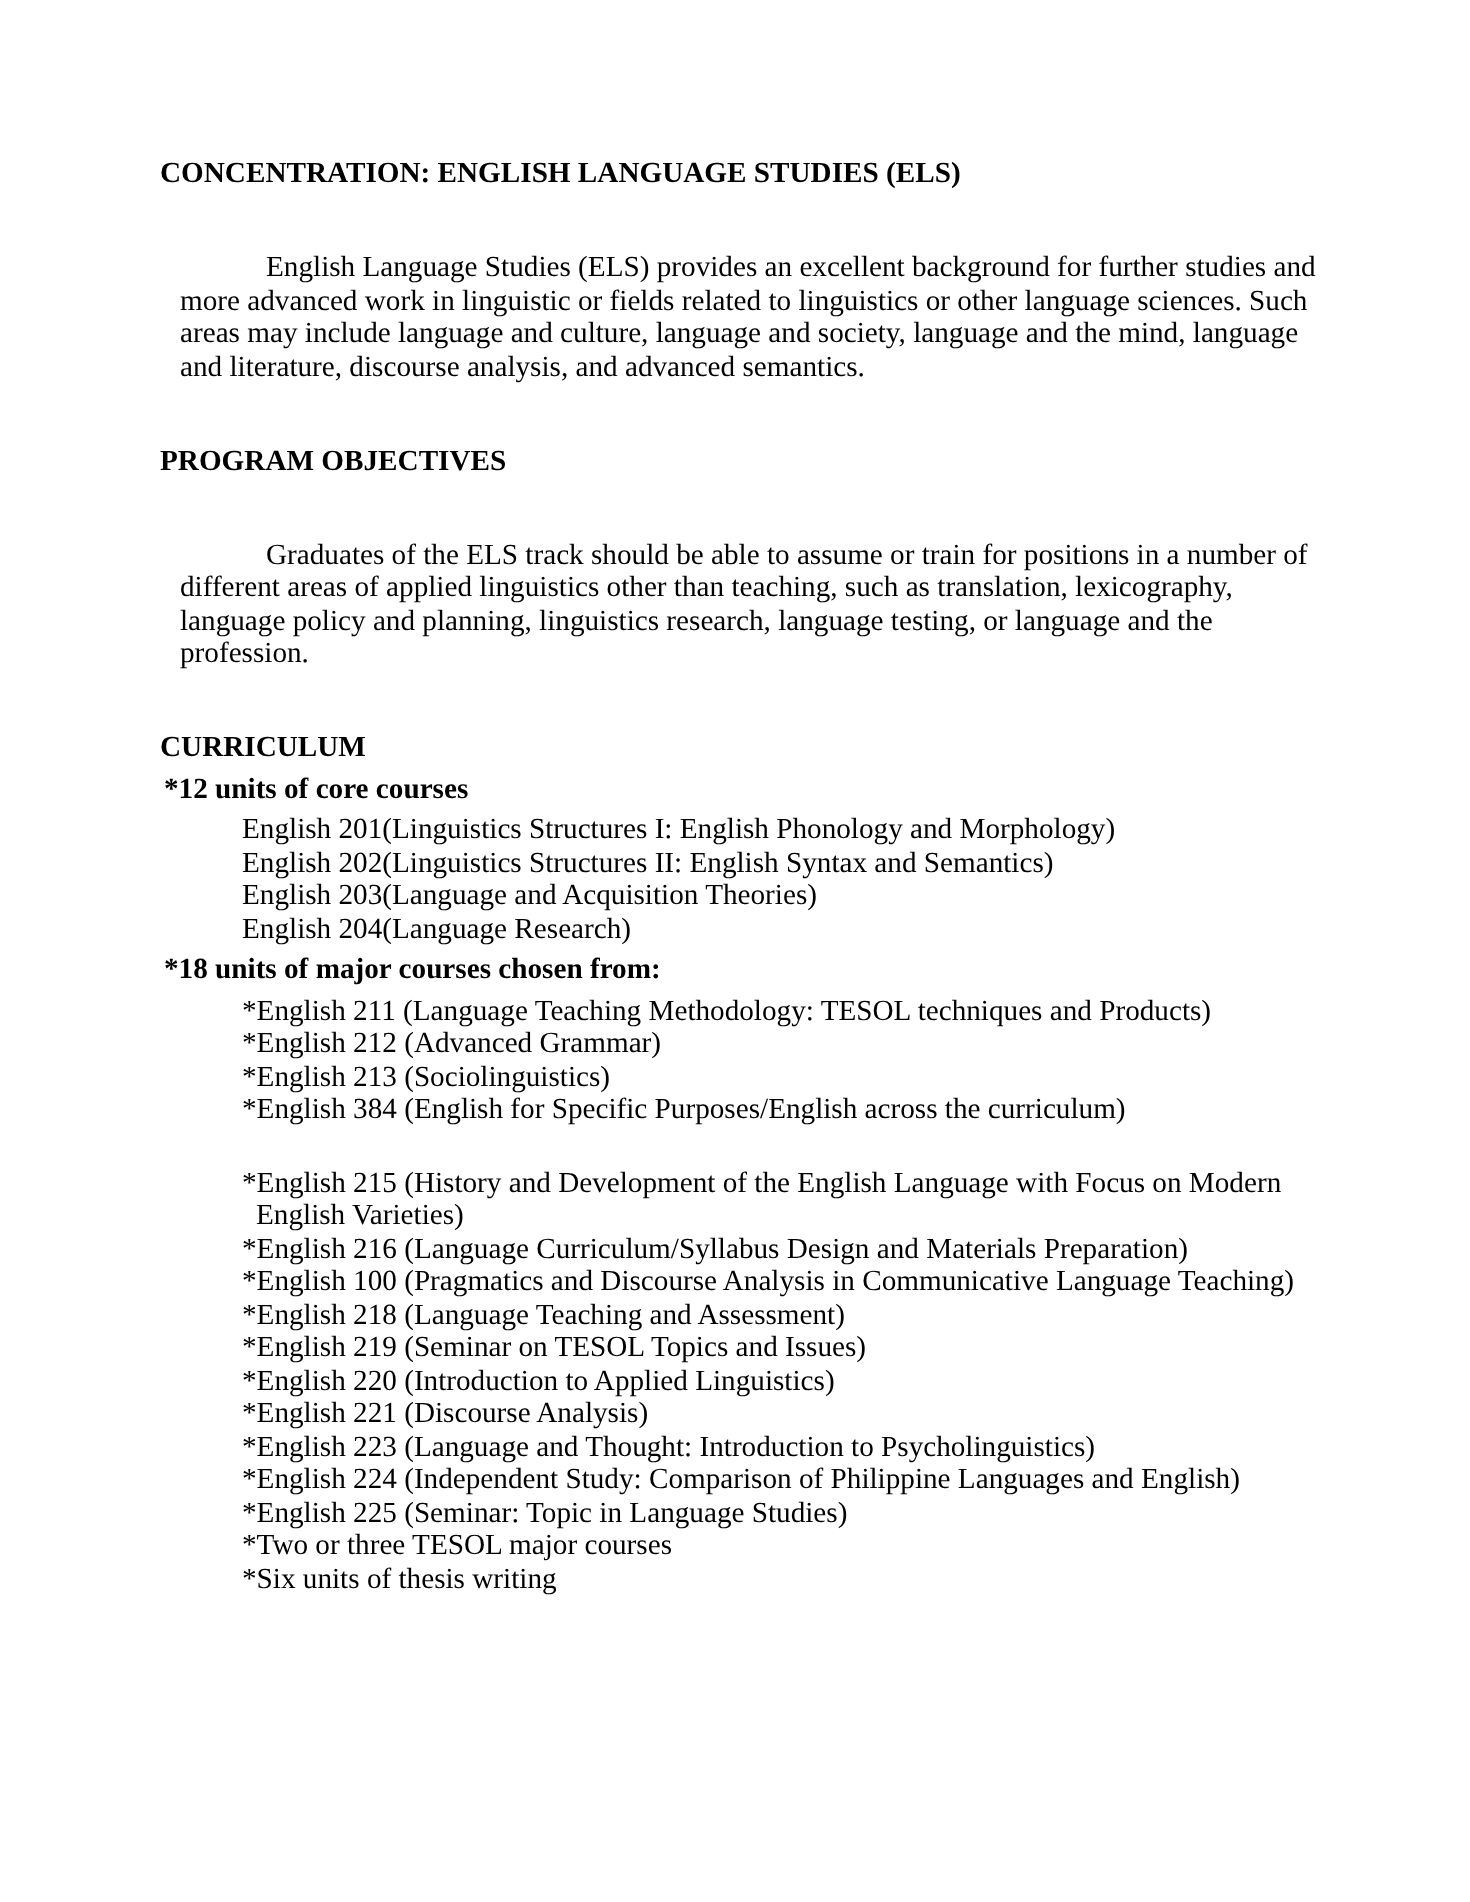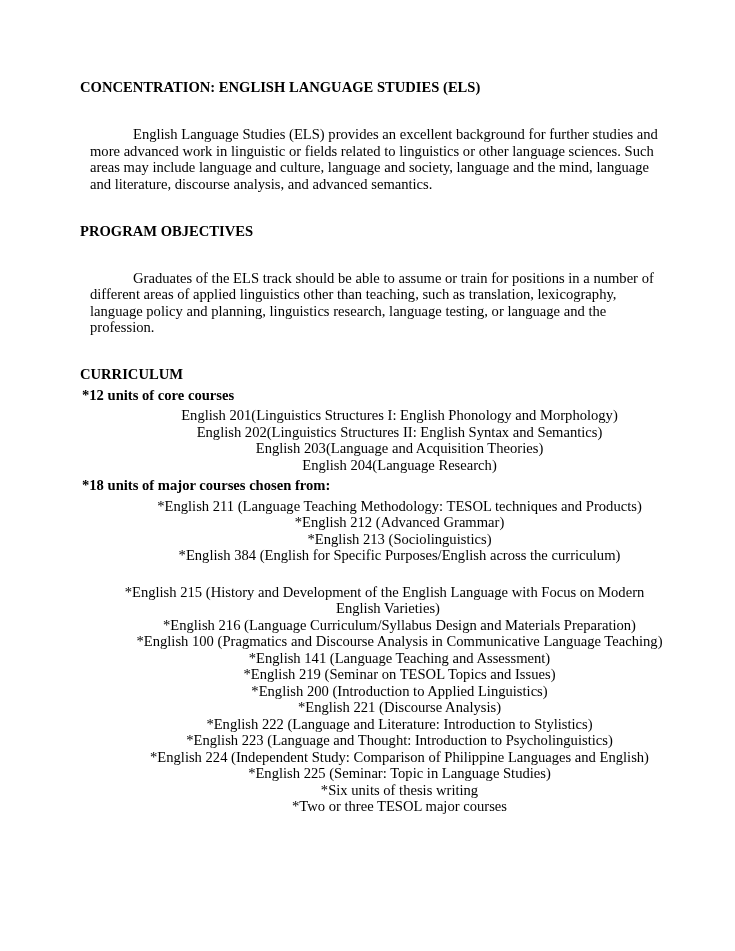--- a/index.html
+++ b/index.html
@@ -35,21 +35,20 @@
       height: 16.5px;
     }
     .sub {
       font-weight: bold;
       margin: 4px;
     }
     ul.courses {
       list-style: none;
       margin: 0;
       padding: 0 0 0 43px;
-      text-align: center;
     }
     ul.courses li {
       margin: 0;
       padding-left: 0;
       text-indent: 0;
     }
     ul.courses li.wrap {
       padding-left: 7px;
       text-indent: -7px;
       width: 520px;
@@ -90,26 +89,25 @@
 
     <p class="sub">*18 units of major courses chosen from:</p>
     <ul class="courses">
       <li>*English 211 (Language Teaching Methodology: TESOL techniques and Products)</li>
       <li>*English 212 (Advanced Grammar)</li>
       <li>*English 213 (Sociolinguistics)</li>
       <li>*English 384 (English for Specific Purposes/English across the curriculum)</li>
       <li class="wrap">*English 215 (History and Development of the English Language with Focus on Modern English Varieties)</li>
       <li>*English 216 (Language Curriculum/Syllabus Design and Materials Preparation)</li>
       <li>*English 100 (Pragmatics and Discourse Analysis in Communicative Language Teaching)</li>
-      <li>*English 141 (Language Teaching and Assessment)</li>
+      <li>*English 218 (Language Teaching and Assessment)</li>
       <li>*English 219 (Seminar on TESOL Topics and Issues)</li>
-      <li>*English 200 (Introduction to Applied Linguistics)</li>
+      <li>*English 220 (Introduction to Applied Linguistics)</li>
       <li>*English 221 (Discourse Analysis)</li>
-      <li>*English 222 (Language and Literature: Introduction to Stylistics)</li>
       <li>*English 223 (Language and Thought: Introduction to Psycholinguistics)</li>
       <li>*English 224 (Independent Study: Comparison of Philippine Languages and English)</li>
       <li>*English 225 (Seminar: Topic in Language Studies)</li>
+      <li>*Two or three TESOL major courses</li>
       <li>*Six units of thesis writing</li>
-      <li>*Two or three TESOL major courses</li>
     </ul>
   </section>
 
 </div>
 
 </body></html>

